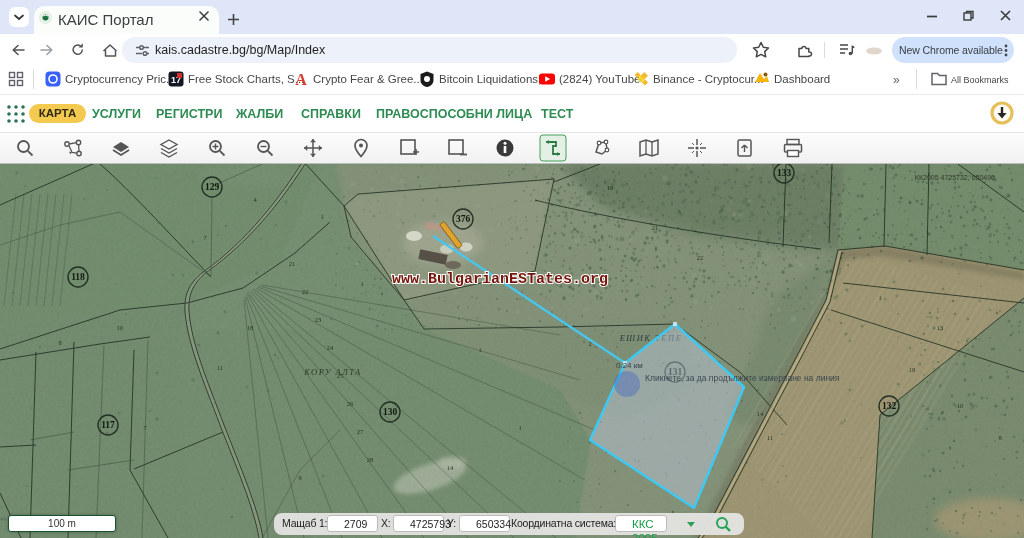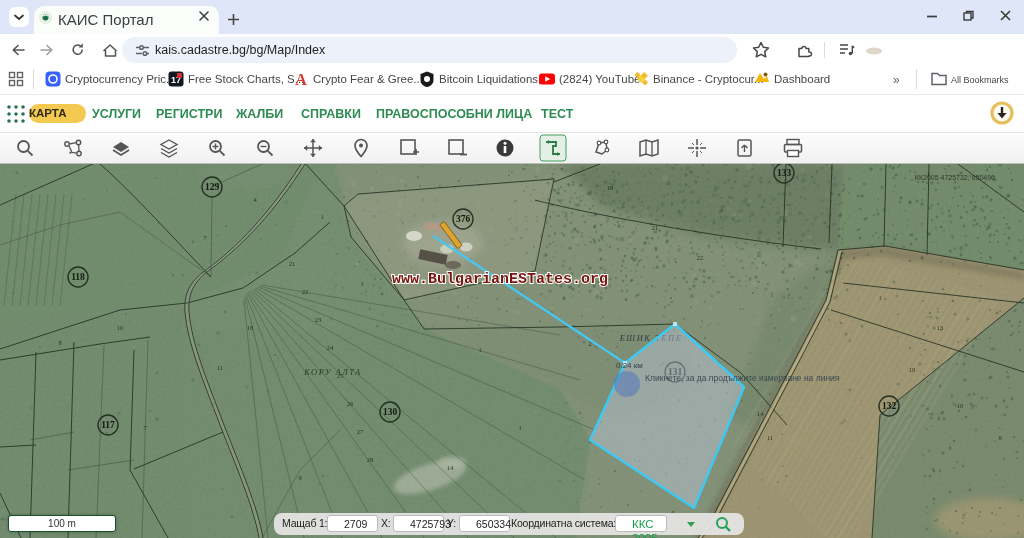--- a/index.html
+++ b/index.html
@@ -8,21 +8,21 @@
 #tabbar{top:0;left:0;width:1024px;height:34px;background:#dee6f8}
 #tab{top:6px;left:34px;width:185px;height:28px;background:#fbfdfa;border-radius:10px 10px 0 0}
 #tabtitle{top:11px;left:58px;font-size:15px;color:#3c4043;white-space:nowrap}
 #chevbtn{top:7px;left:9px;width:20px;height:20px;background:#fff;border-radius:6px}
 #addr{top:34px;left:0;width:1024px;height:32px;background:#fff}
 #omni{top:37px;left:122px;width:615px;height:26px;background:#edf1f9;border-radius:13px}
 #url{top:43px;left:155px;font-size:12.5px;color:#1f1f1f}
 #newchrome{top:37px;left:892px;width:122px;height:26px;background:#cfe1fb;border-radius:13px;font-size:10.5px;color:#3a4045;line-height:26px;padding-left:7px;letter-spacing:-0.1px}
 #bookmarks{top:66px;left:0;width:1024px;height:29px;background:#fff;border-bottom:1px solid #e8eaed}
 #navrow{top:96px;left:0;width:1024px;height:36px;background:#fff}
-#karta{top:104px;left:29px;width:57px;height:19px;background:#f3c94f;border-radius:10px;line-height:19px;font-size:11.5px;font-weight:bold;color:#2e2a15}
+#karta{top:104px;left:29px;width:57px;height:19px;background:#f3c94f;border-radius:10px;text-align:center;line-height:19px;font-size:11.5px;font-weight:bold;color:#2e2a15}
 #toolbar{top:132px;left:0;width:1024px;height:32px;background:linear-gradient(#fcfcfc,#f1f1f1);border-top:1px solid #e5e5e5;border-bottom:1px solid #b9bdb9}
 #mapwrap{top:164px;left:0;width:1024px;height:374px}
 #scalebox{top:515px;left:8px;width:108px;height:17px;background:#fff;border:1px solid #14532d;border-radius:3px;font-size:10px;color:#333;text-align:center;line-height:15px;box-shadow:0 0 3px rgba(0,0,0,0.3)}
 #statusbar{top:513px;left:274px;width:470px;height:22px;background:rgba(228,228,226,0.95);border-radius:8px;font-size:10.5px;color:#222;letter-spacing:-0.2px}
 .sb{position:absolute;top:4px}
 .inp{position:absolute;top:2px;height:17px;background:#fff;border:1px solid #bbb;border-radius:3px;font-size:10.5px;color:#222;padding:1px 16px;line-height:14px;letter-spacing:0}
 svg{display:block}
 </style></head>
 <body>
 <div id="page">
@@ -81,20 +81,25 @@
     </svg>
   <rect class="abs" style="top:42px;left:824px;width:1px;height:16px;background:#dadce0"></rect>
   <svg class="abs" style="top:42px;left:838px" width="18" height="16">
       <path d="M2,3 h8 M2,7 h8 M2,11 h5" stroke="#474747" stroke-width="1.5"></path>
       <circle cx="12.5" cy="11.5" r="1.8" fill="#474747"></circle>
       <path d="M14.3,11.5 V4.5 l2,1" fill="none" stroke="#474747" stroke-width="1.4"></path>
     </svg>
   <svg class="abs" style="top:45px;left:864px" width="20" height="12" opacity="0.45">
       <ellipse cx="10" cy="6" rx="8" ry="3.5" fill="#b9a88f"></ellipse>
     </svg>
+  <div id="newchrome" class="abs">New Chrome available<svg style="position:absolute;right:6px;top:7px" width="4" height="13">
+        <circle cx="2" cy="2" r="1.4" fill="#474747"></circle>
+        <circle cx="2" cy="6.5" r="1.4" fill="#474747"></circle>
+        <circle cx="2" cy="11" r="1.4" fill="#474747"></circle>
+      </svg></div>
   <svg id="bookmarks" class="abs" width="1024" height="30">
       <g transform="translate(16,13)">
         <g fill="none" stroke="#5f6368" stroke-width="1.4">
           <rect x="-6.5" y="-6.5" width="5" height="5"></rect>
           <rect x="1.5" y="-6.5" width="5" height="5"></rect>
           <rect x="-6.5" y="1.5" width="5" height="5"></rect>
           <rect x="1.5" y="1.5" width="5" height="5"></rect>
         </g>
       </g>
       <rect x="33" y="3" width="1" height="20" fill="#dadce0"></rect>

